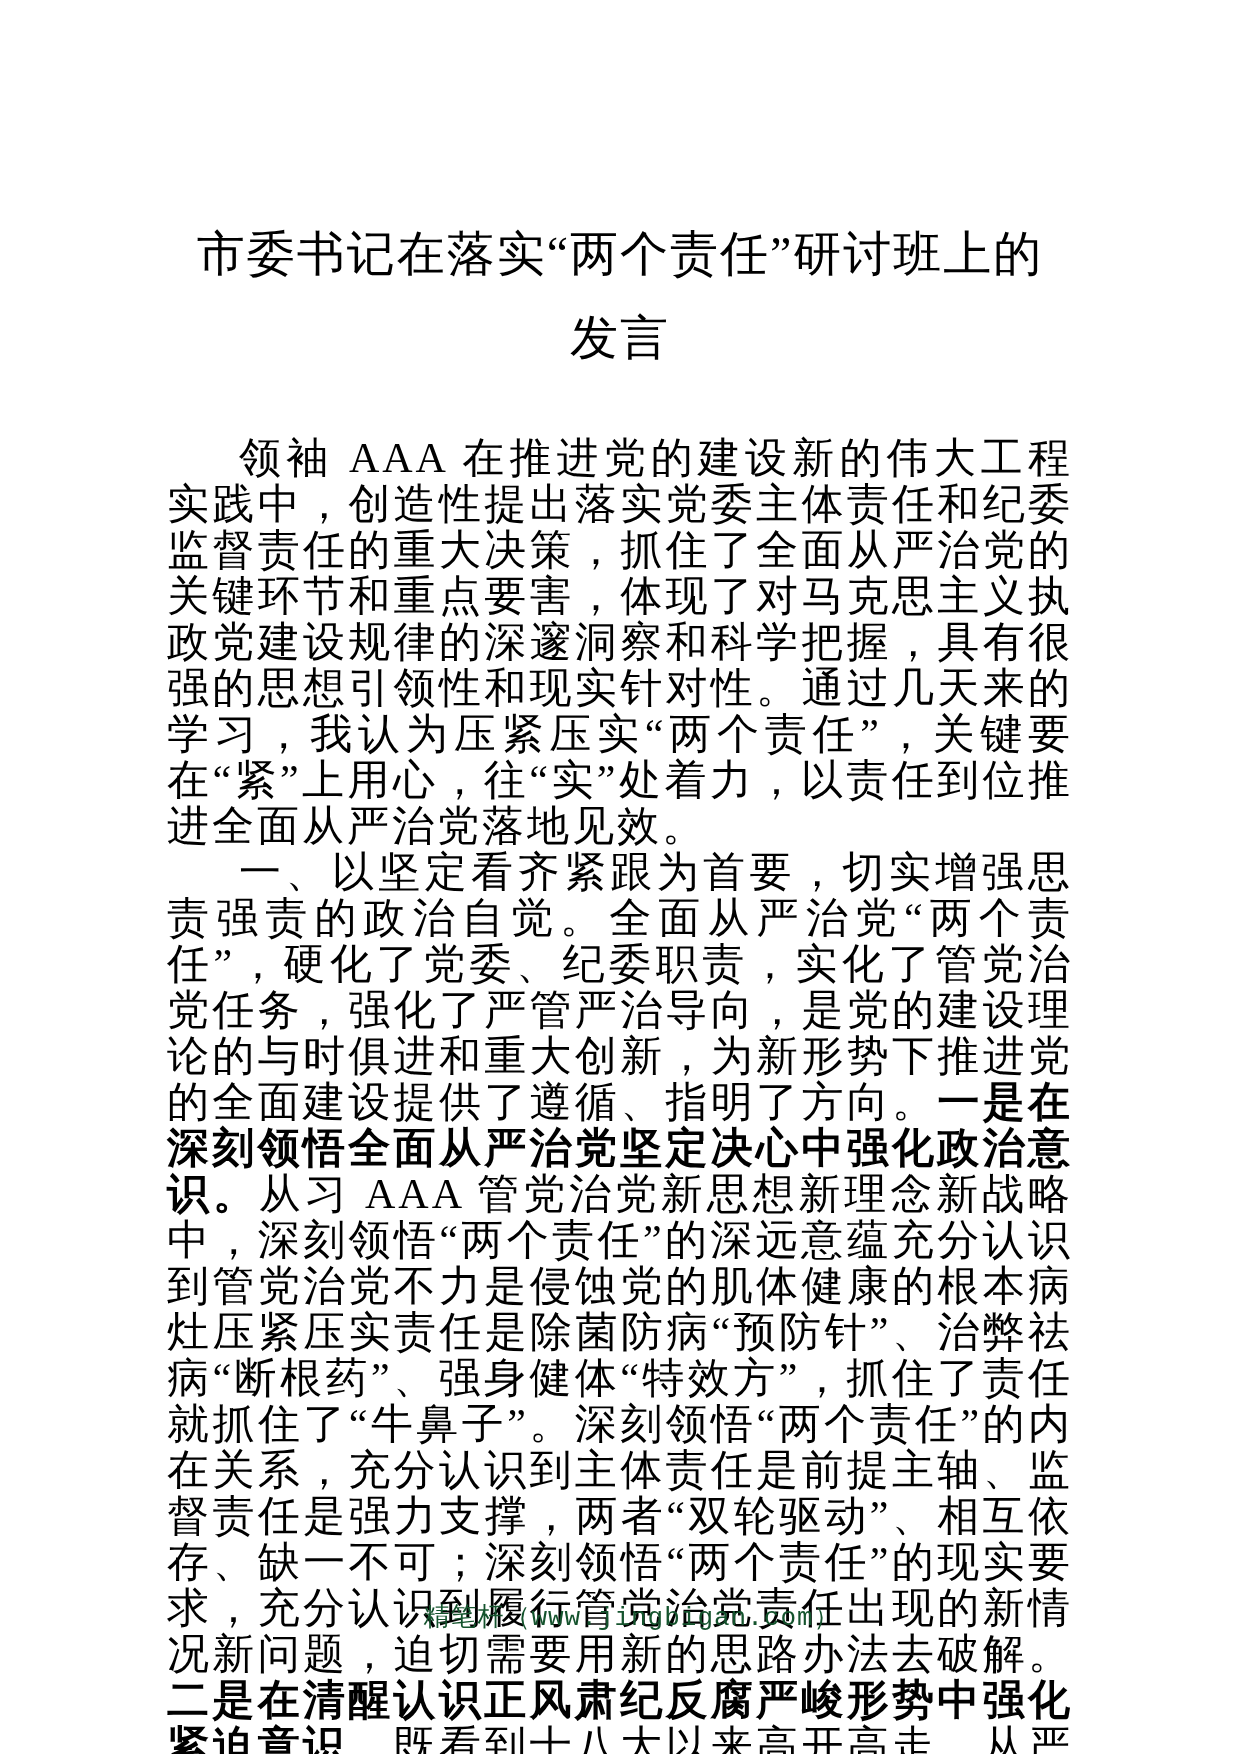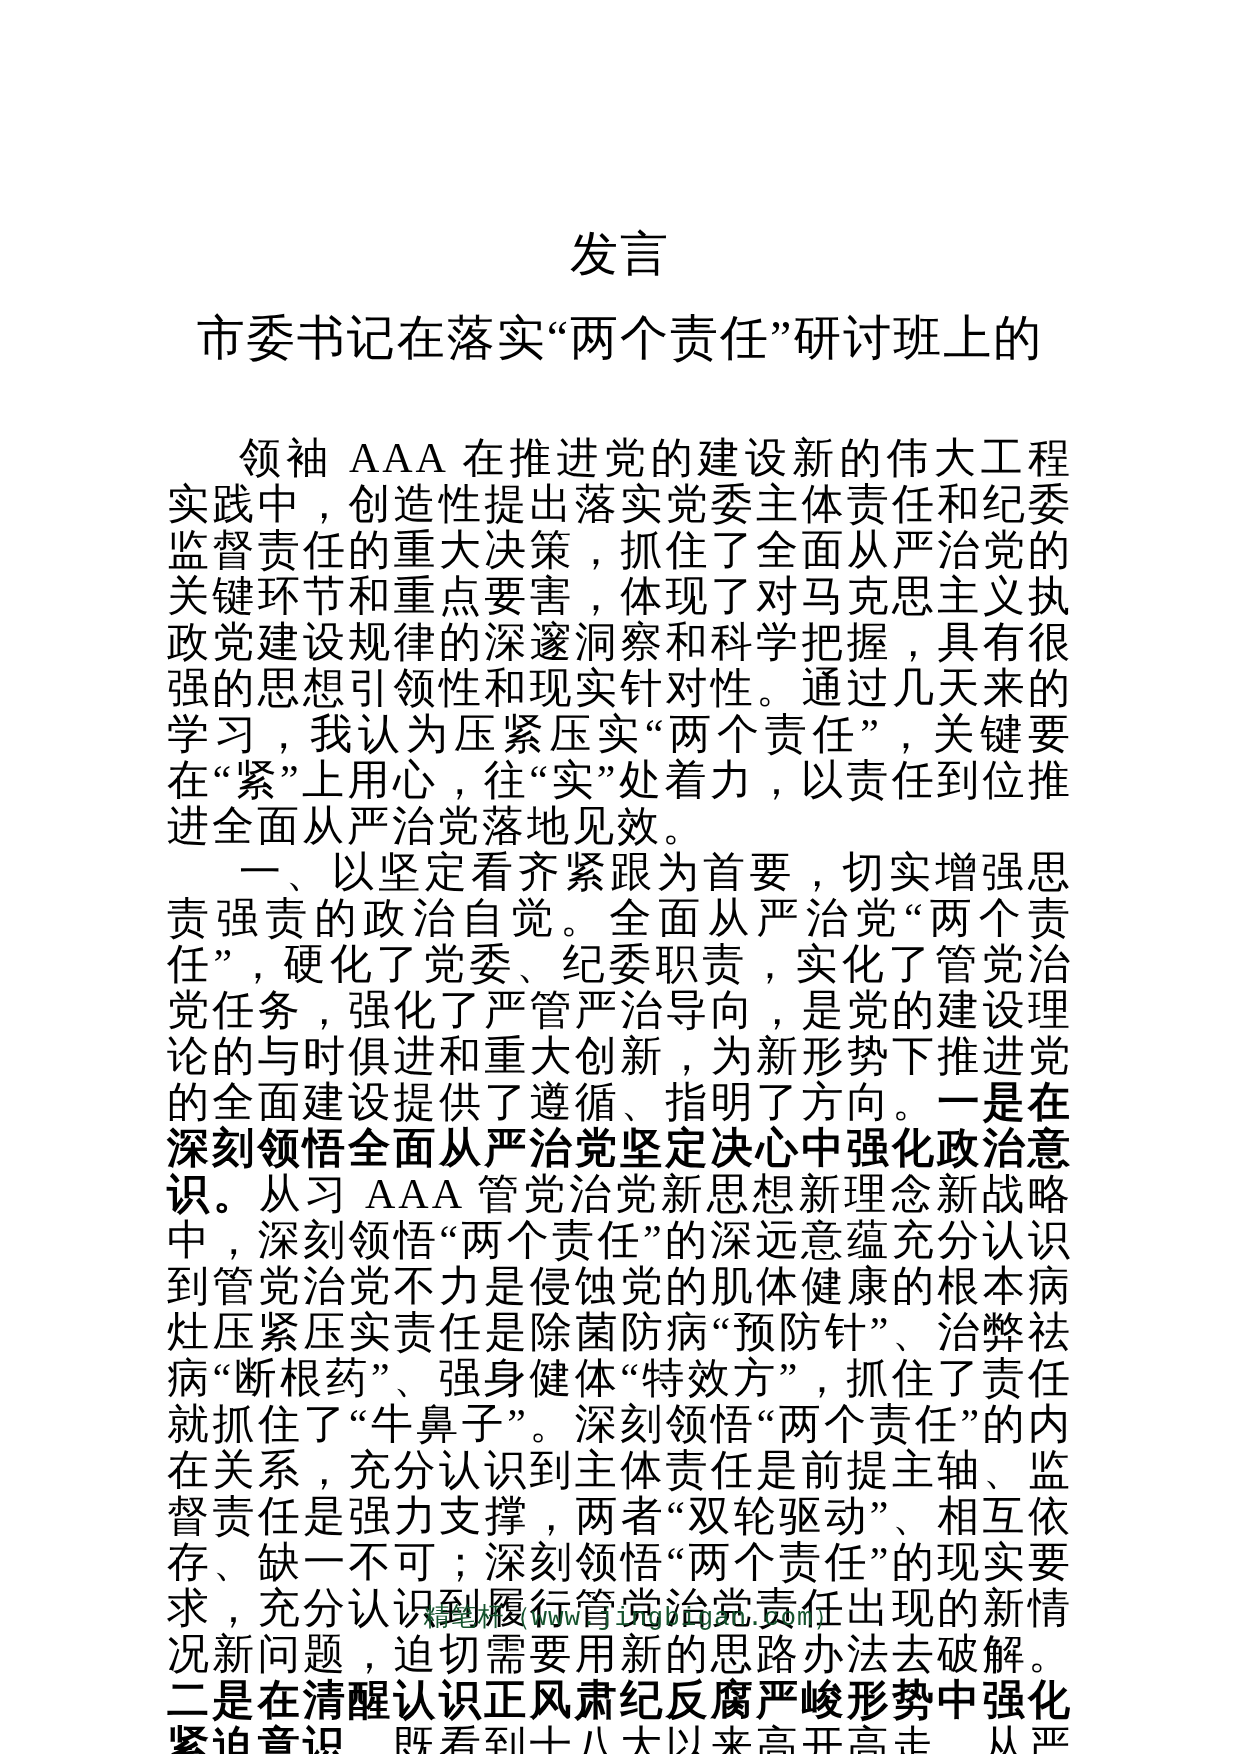--- a/index.html
+++ b/index.html
@@ -49,22 +49,22 @@
     letter-spacing: 1px;
     font-family: "Liberation Mono", "DejaVu Sans Mono", monospace;
   }
 </style>
 </head>
 <body>
 
 <div class="page">
   <div class="content">
     <h1 class="doc-title">
+      <div>市委书记在落实“两个责任”研讨班上的</div>
       <div>发言</div>
-      <div>市委书记在落实“两个责任”研讨班上的</div>
     </h1>
     <div class="doc-body" id="doc-body">
         <p><span class="text-run">领袖 AAA 在推进党的建设新的伟大工程实践中，创造性提出落实党委主体责任和纪委监督责任的重大决策，抓住了全面从严治党的关键环节和重点要害，体现了对马克思主义执政党建设规律的深邃洞察和科学把握，具有很强的思想引领性和现实针对性。通过几天来的学习，我认为压紧压实“两个责任”，关键要在“紧”上用心，往“实”处着力，以责任到位推进全面从严治党落地见效。</span></p>
         <p><span class="text-run">一、以坚定看齐紧跟为首要，切实增强思责强责的政治自觉。全面从严治党“两个责任”，硬化了党委、纪委职责，实化了管党治党任务，强化了严管严治导向，是党的建设理论的与时俱进和重大创新，为新形势下推进党的全面建设提供了遵循、指明了方向。</span><span class="bold-run">一是在深刻领悟全面从严治党坚定决心中强化政治意识。</span><span class="text-run">从习 AAA 管党治党新思想新理念新战略中，深刻领悟“两个责任”的深远意蕴充分认识到管党治党不力是侵蚀党的肌体健康的根本病灶压紧压实责任是除菌防病“预防针”、治弊祛病“断根药”、强身健体“特效方”，抓住了责任就抓住了“牛鼻子”。深刻领悟“两个责任”的内在关系，充分认识到主体责任是前提主轴、监督责任是强力支撑，两者“双轮驱动”、相互依存、缺一不可；深刻领悟“两个责任”的现实要求，充分认识到履行管党治党责任出现的新情况新问题，迫切需要用新的思路办法去破解。</span><span class="bold-run">二是在清醒认识正风肃纪反腐严峻形势中强化紧迫意识。</span><span class="text-run">既看到十八大以来高开高走、从严从紧、向上向好的良好局面，又看到清除思想雾霆、纠治沉病积弊、深化肃贪惩腐的严峻形势，既</span></p>
       </div>
   </div>
   <div class="footer" id="footer" style="color: #14532d; padding-left: 12px;">精笔杆（www.jingbigan.com）</div>
 </div>
 
 </body></html>

